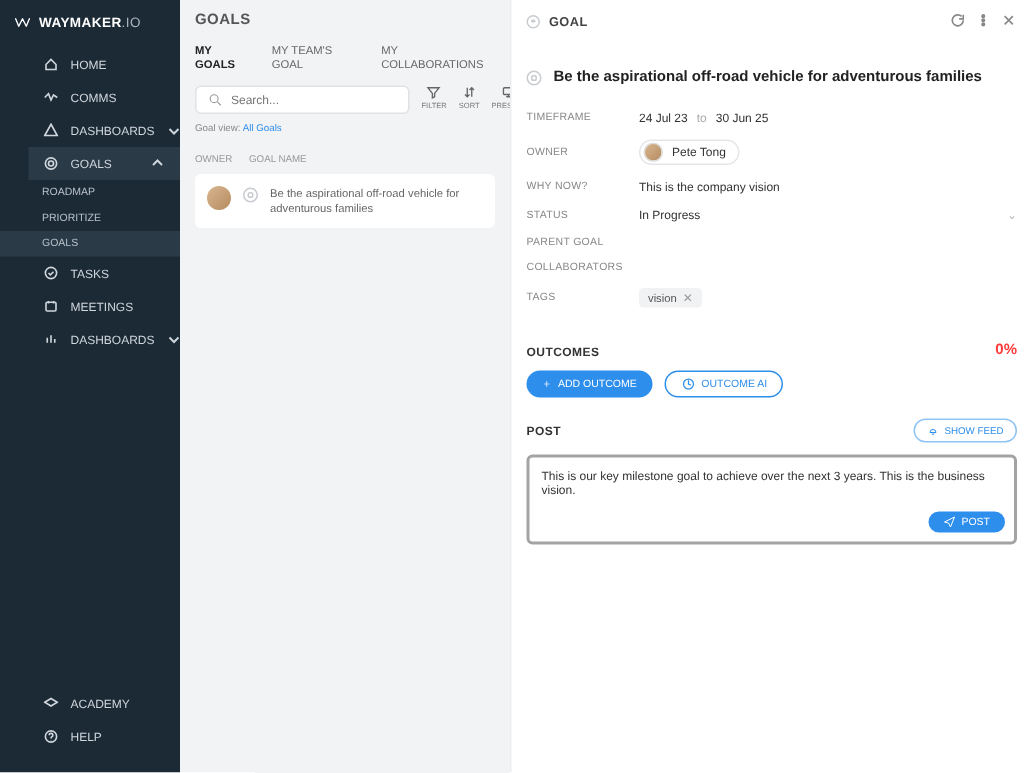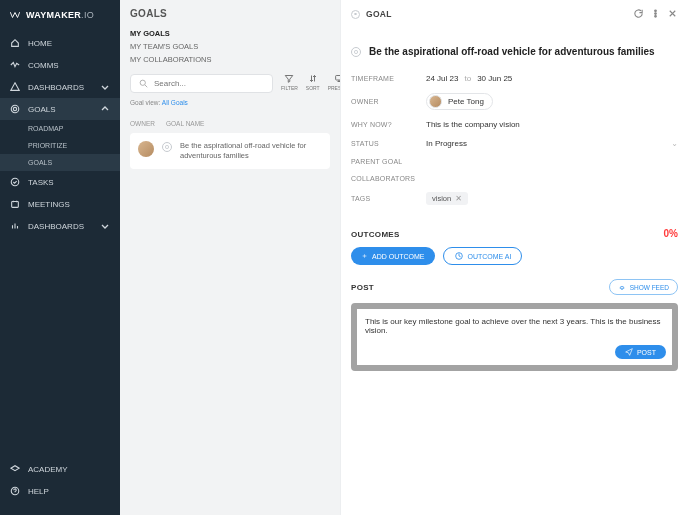--- a/index.html
+++ b/index.html
@@ -3,33 +3,33 @@
   <meta charset="utf-8">
   <style>
     * { box-sizing: border-box; margin: 0; padding: 0; font-family: -apple-system, BlinkMacSystemFont, "Segoe UI", Arial, sans-serif; }
     body { width: 688px; height: 515px; display: flex; background: #fff; overflow: hidden; font-size: 9px; color: #333; }
 
     
     .sidebar { width: 120px; background: #1c2a36; color: #d3d9de; display: flex; flex-direction: column; padding-top: 8px; flex-shrink: 0; }
     .logo-row { display: flex; align-items: center; padding: 2px 10px 12px 10px; gap: 6px; }
     .logo-text { font-size: 9px; color: #fff; letter-spacing: 0.3px; }
     .logo-text .io { font-weight: 300; color: #aab3bc; }
-    .nav-item { display: flex; align-items: center; padding: 6px 10px; font-size: 8px; gap: 8px; cursor: pointer; color: #cfd6dc; position: relative; }
+    .nav-item { display: flex; align-items: center; padding: 6px 10px; font-size: 8px; gap: 8px; cursor: pointer; color: #cfd6dc; position: relative; margin-left: 19px; }
     .nav-item.selected { background: #2a3a47; }
     .nav-item .chev { margin-left: auto; }
     .nav-sub { padding: 5px 10px 5px 28px; font-size: 7px; color: #b7c0c8; cursor: pointer; }
     .nav-sub.selected { background: #2a3a47; }
     .nav-bottom { margin-top: auto; padding-bottom: 13px; }
     .icon-sm { width: 10px; height: 10px; display: inline-flex; align-items: center; justify-content: center; }
     .icon-sm svg { width: 10px; height: 10px; stroke: #cfd6dc; fill: none; stroke-width: 1.3; }
 
     
     .mid { width: 220px; background: #f2f3f4; flex-shrink: 0; padding: 8px 10px; }
     .mid-title { font-size: 10px; font-weight: 600; color: #555; letter-spacing: 0.3px; margin-bottom: 10px; }
-    .tabs { display: flex; gap: 4px; font-size: 7.5px; color: #666; margin-bottom: 10px; flex-direction: column; }
+    .tabs { display: flex; gap: 14px; font-size: 7.5px; color: #666; margin-bottom: 10px; }
     .tab.active { font-weight: 600; color: #222; }
     .search-row { display: flex; gap: 8px; align-items: flex-start; margin-bottom: 6px; }
     .search { flex: 1; background: #fff; border: 1px solid #e0e2e5; border-radius: 4px; display: flex; align-items: center; padding: 4px 8px; gap: 6px; }
     .search input { border: none; outline: none; font-size: 8px; flex: 1; color: #444; }
     .tool { display: flex; flex-direction: column; align-items: center; gap: 2px; font-size: 5px; color: #777; }
     .tool svg { width: 10px; height: 9px; stroke: #666; fill: none; stroke-width: 1.2; }
     .goalview { font-size: 6.5px; color: #888; margin-bottom: 10px; }
     .goalview a { color: #2e8eeb; text-decoration: none; }
     .thead { display: flex; font-size: 6.5px; color: #999; padding: 4px 0 6px 0; }
     .thead .c1 { width: 36px; }
@@ -62,21 +62,21 @@
     .outcomes-hdr { display: flex; align-items: flex-end; margin-top: 18px; margin-bottom: 8px; }
     .outcomes-hdr .lbl { font-size: 8px; font-weight: 700; color: #333; letter-spacing: 0.3px; }
     .outcomes-hdr .pct { margin-left: auto; color: #ff3b3b; font-size: 10px; font-weight: 600; }
     .outcome-btns { display: flex; gap: 8px; margin-bottom: 14px; }
     .btn-primary { background: #2e8eeb; color: #fff; border-radius: 11px; font-size: 7px; padding: 4px 10px; display: inline-flex; align-items: center; gap: 4px; cursor: pointer; }
     .btn-outline { border: 1px solid #2e8eeb; color: #2e8eeb; border-radius: 11px; font-size: 7px; padding: 3px 10px; display: inline-flex; align-items: center; gap: 4px; cursor: pointer; }
 
     .post-hdr { display: flex; align-items: center; margin-bottom: 8px; }
     .post-hdr .lbl { font-size: 8px; font-weight: 700; color: #333; letter-spacing: 0.3px; }
     .btn-feed { margin-left: auto; border: 1px solid #8ec4f4; color: #2e8eeb; border-radius: 10px; font-size: 6.5px; padding: 3px 8px; display: inline-flex; align-items: center; gap: 4px; cursor: pointer; }
-    .post-box { border: 6px solid #a3a3a3; border-radius: 4px; padding: 8px 8px 30px 8px; font-size: 8px; color: #333; position: relative; min-height: 60px; }
+    .post-box { border: 2px solid #a3a3a3; border-radius: 4px; padding: 8px 8px 30px 8px; font-size: 8px; color: #333; position: relative; min-height: 60px; }
     .btn-post { position: absolute; right: 6px; bottom: 6px; background: #2e8eeb; color: #fff; border-radius: 10px; font-size: 7px; padding: 3px 10px; display: inline-flex; align-items: center; gap: 4px; cursor: pointer; }
     svg { display: block; }
   </style>
 </head>
 <body>
 
 <div class="sidebar">
   <div class="logo-row">
     <span class="icon-sm">
       <svg viewBox="0 0 24 16">
@@ -183,21 +183,21 @@
         </span>
       <span>HELP</span>
     </div>
   </div>
 </div>
 
 <div class="mid">
   <div class="mid-title">GOALS</div>
   <div class="tabs">
     <span class="tab active">MY GOALS</span>
-    <span class="tab">MY TEAM'S GOALS</span>
+    <span class="tab">MY TEAM'S GOAL</span>
     <span class="tab">MY COLLABORATIONS</span>
   </div>
 
   <div class="search-row">
     <div class="search">
       <span>
           <svg width="9" height="9" viewBox="0 0 12 12">
             <circle cx="5" cy="5" r="3.5" stroke="#999" fill="none"></circle>
             <path d="M8 8 L11 11" stroke="#999"></path>
           </svg>

